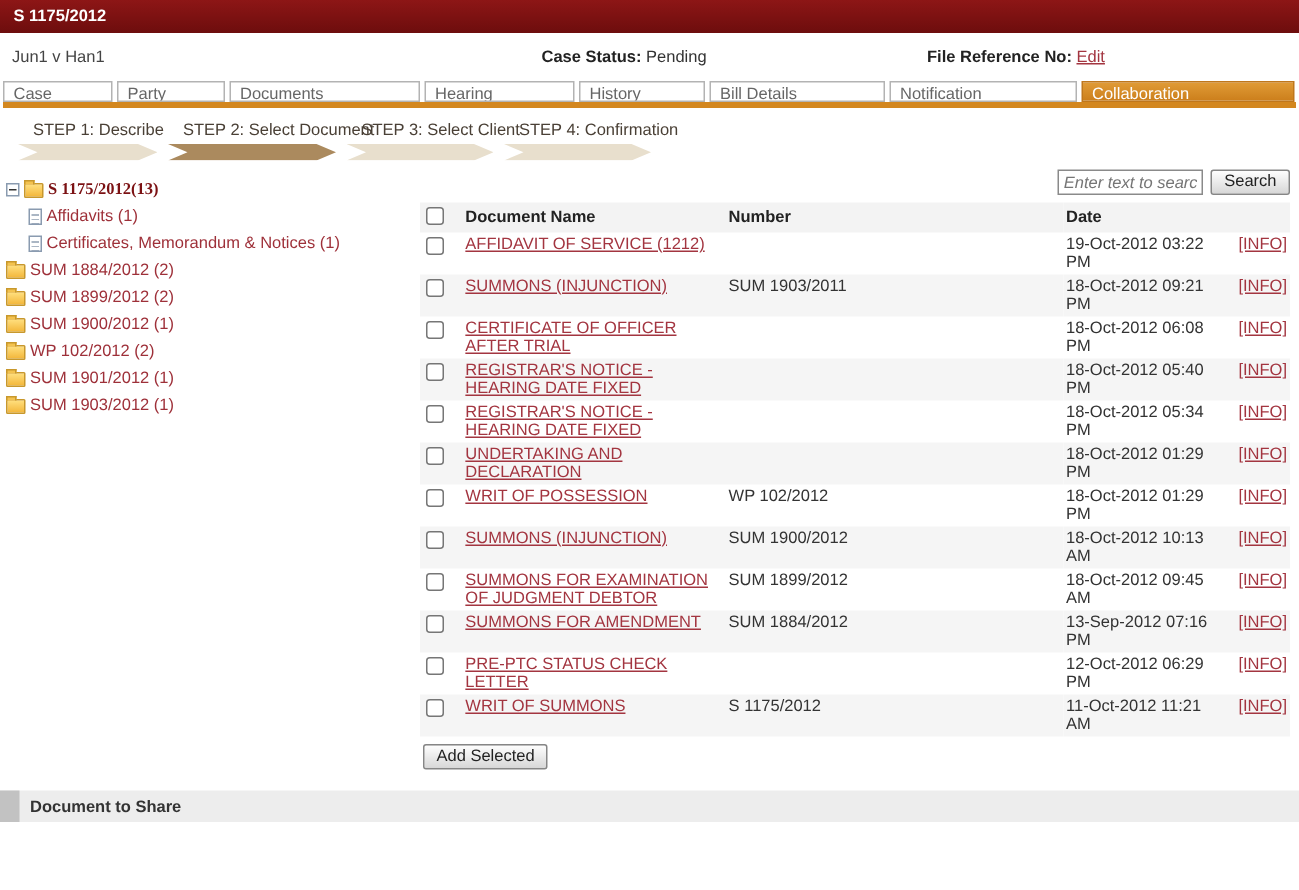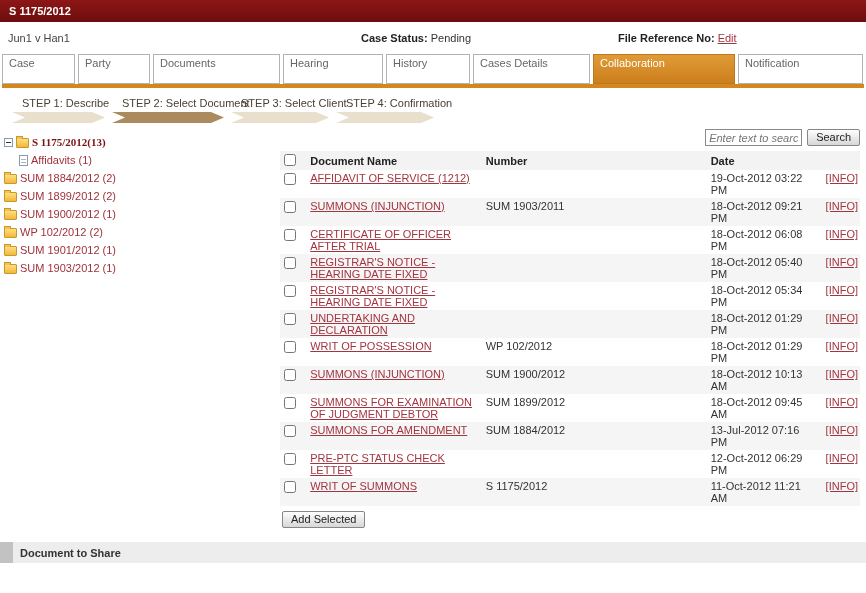--- a/index.html
+++ b/index.html
@@ -16,21 +16,21 @@
   
   .info-row { position:relative; height:32px; line-height:32px; }
   .info-left  { position:absolute; left:8px; color:#444; }
   .info-center{ position:absolute; left:361px; }
   .info-right { position:absolute; left:618px; }
   .lbl { font-weight:bold; color:#222; }
   a.redlink { color:#a33540; text-decoration:underline; cursor:pointer; }
   
   .tabs { display:flex; gap:3px; padding:0 2px; }
   .tab {
-    height:30px; line-height:16px; border:1px solid #b3b3b3; background:#fff;
+    height:14px; line-height:16px; border:1px solid #b3b3b3; background:#fff;
     color:#666; padding-left:6px; overflow:hidden; white-space:nowrap; cursor:pointer;
   }
   .tab.active {
     background:linear-gradient(#e09b36,#cc7f1c); border-color:#bf771c; color:#fff;
   }
   .tab-underline { height:4px; background:#d3871f; margin:0 2px; }
   
   .steps { display:flex; gap:7px; margin:9px 0 4px 12px; }
   .step-label { margin:0 0 3px 10px; color:#4a4036; white-space:nowrap; }
   .step-arrow {
@@ -109,23 +109,23 @@
     <a class="redlink" href="#">Edit</a>
   </span>
 </div>
 
 <div class="tabs">
   <div class="tab" style="width:73px">Case</div>
   <div class="tab" style="width:72px">Party</div>
   <div class="tab" style="width:127px">Documents</div>
   <div class="tab" style="width:100px">Hearing</div>
   <div class="tab" style="width:84px">History</div>
-  <div class="tab" style="width:117px">Cases Details</div>
+  <div class="tab" style="width:117px">Bill Details</div>
+  <div class="tab" style="width:125px">Notification</div>
   <div class="tab active" style="width:142px">Collaboration</div>
-  <div class="tab" style="width:125px">Notification</div>
 </div>
 <div class="tab-underline"></div>
 
 <div class="steps">
   <div class="step" style="width:93px">
     <div class="step-label">STEP 1: Describe</div>
     <div class="step-arrow"></div>
   </div>
   <div class="step active" style="width:112px">
     <div class="step-label">STEP 2: Select Document</div>
@@ -145,20 +145,24 @@
 
   <div class="tree">
     <div class="tree-row tree-root">
       <span class="expander"></span>
       <span class="folder-icon"></span>
       <span class="tlabel">S 1175/2012(13)</span>
     </div>
     <div class="tree-row ind1">
       <span class="doc-icon"></span>
       <span class="tlabel">Affidavits (1)</span>
+    </div>
+    <div class="tree-row ind1">
+      <span class="doc-icon"></span>
+      <span class="tlabel">Certificates, Memorandum &amp; Notices (1)</span>
     </div>
     <div class="tree-row ind3">
       <span class="folder-icon"></span>
       <span class="tlabel">SUM 1884/2012 (2)</span>
     </div>
     <div class="tree-row ind3">
       <span class="folder-icon"></span>
       <span class="tlabel">SUM 1899/2012 (2)</span>
     </div>
     <div class="tree-row ind3">
@@ -263,21 +267,21 @@
           <td><input type="checkbox" style=""></td>
           <td><a class="doclink" href="#">SUMMONS FOR EXAMINATION OF JUDGMENT DEBTOR</a></td>
           <td>SUM 1899/2012</td>
           <td>18-Oct-2012 09:45 AM</td>
           <td class="info-cell"><a class="doclink" href="#">[Info]</a></td>
         </tr>
         <tr>
           <td><input type="checkbox" style=""></td>
           <td><a class="doclink" href="#">SUMMONS FOR AMENDMENT</a></td>
           <td>SUM 1884/2012</td>
-          <td>13-Jul-2012 07:16 PM</td>
+          <td>13-Sep-2012 07:16 PM</td>
           <td class="info-cell"><a class="doclink" href="#">[Info]</a></td>
         </tr>
         <tr>
           <td><input type="checkbox" style=""></td>
           <td><a class="doclink" href="#">PRE-PTC STATUS CHECK LETTER</a></td>
           <td></td>
           <td>12-Oct-2012 06:29 PM</td>
           <td class="info-cell"><a class="doclink" href="#">[Info]</a></td>
         </tr>
         <tr>

